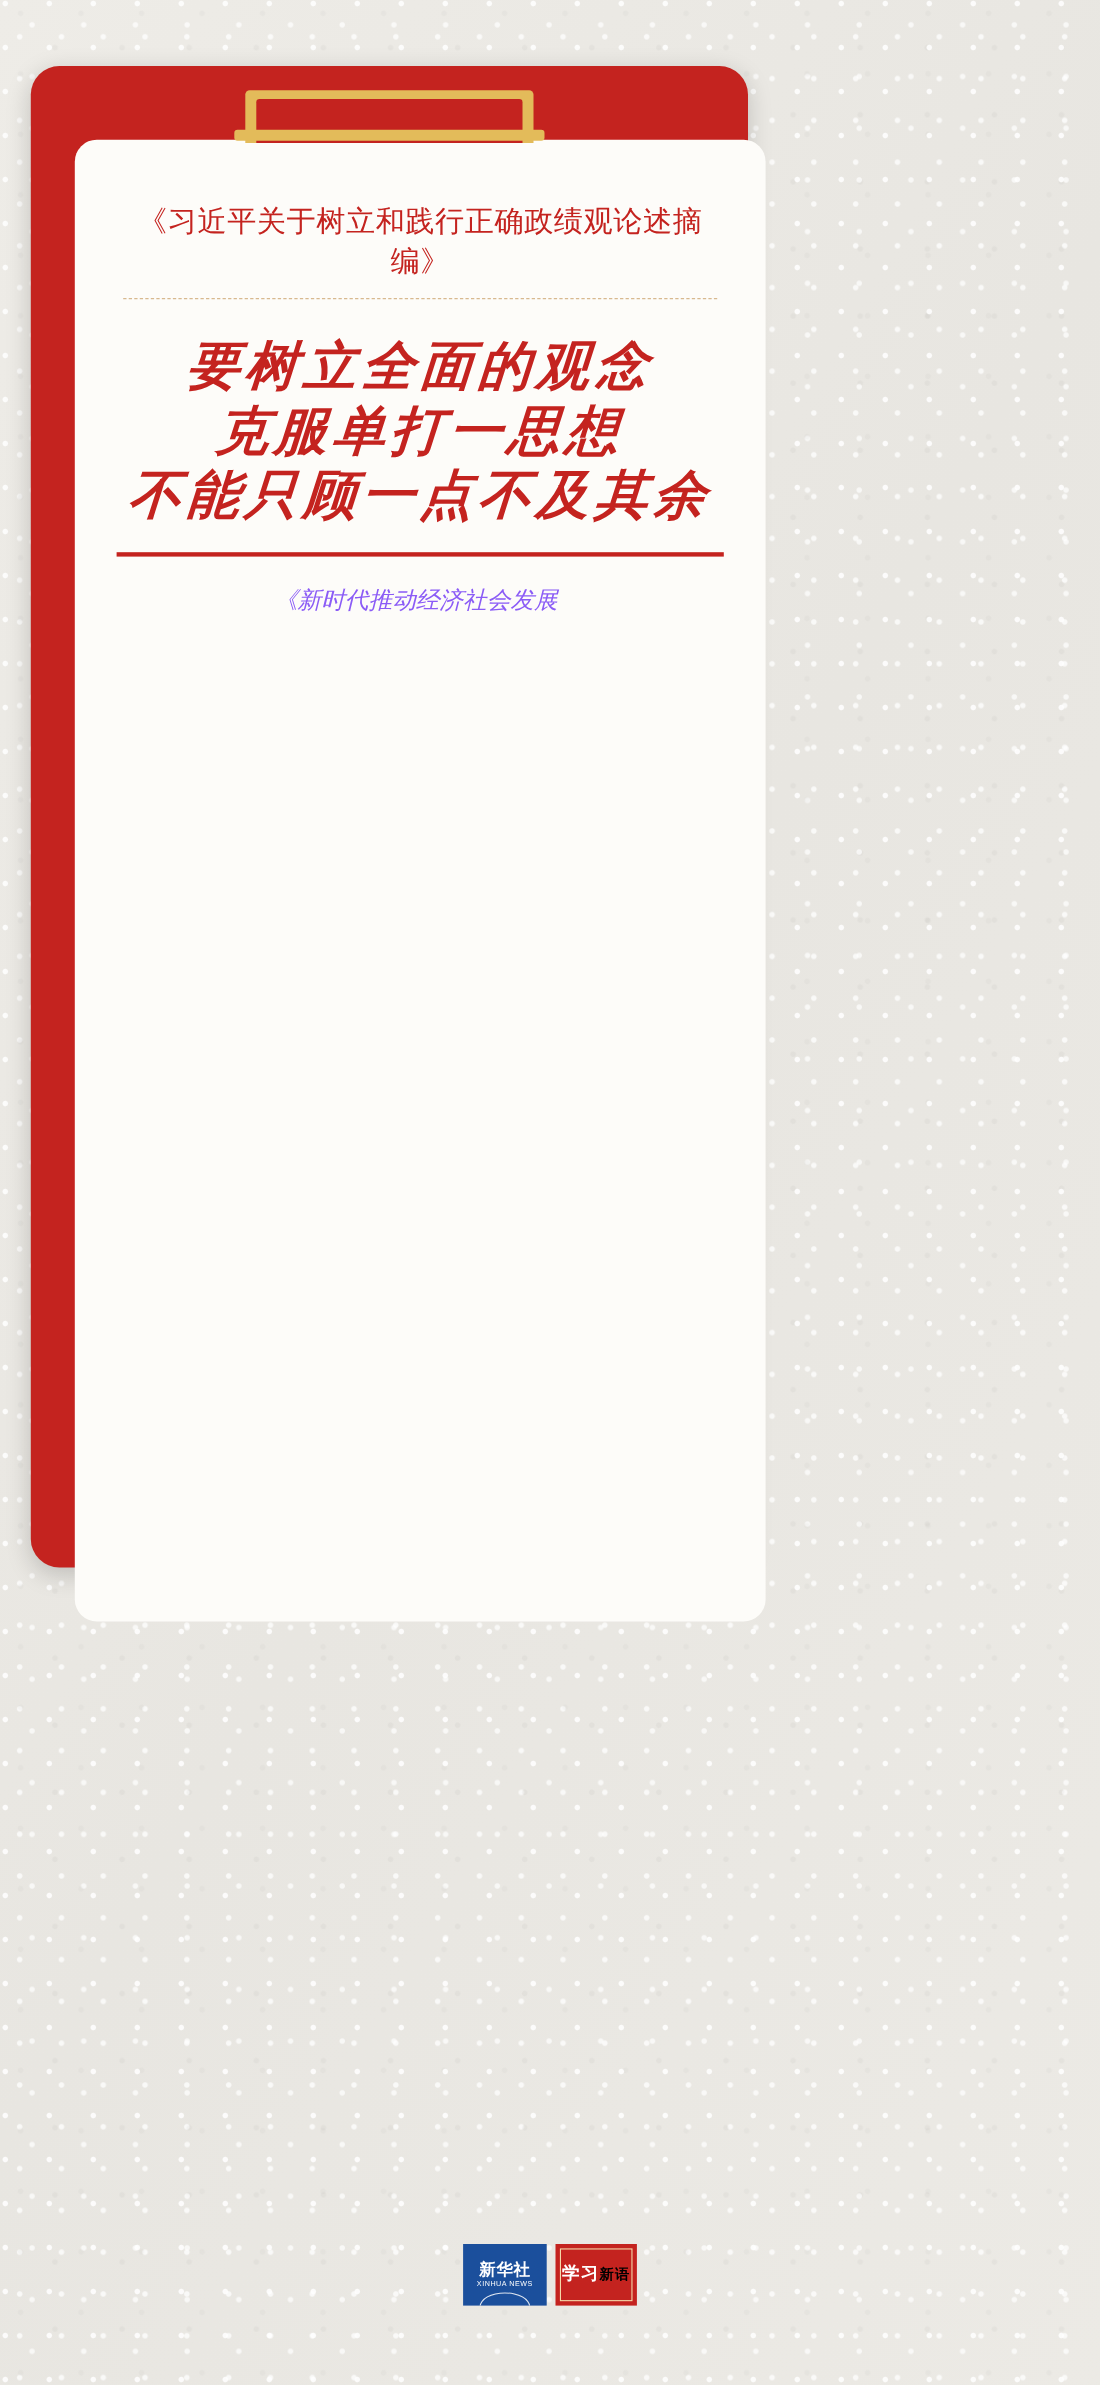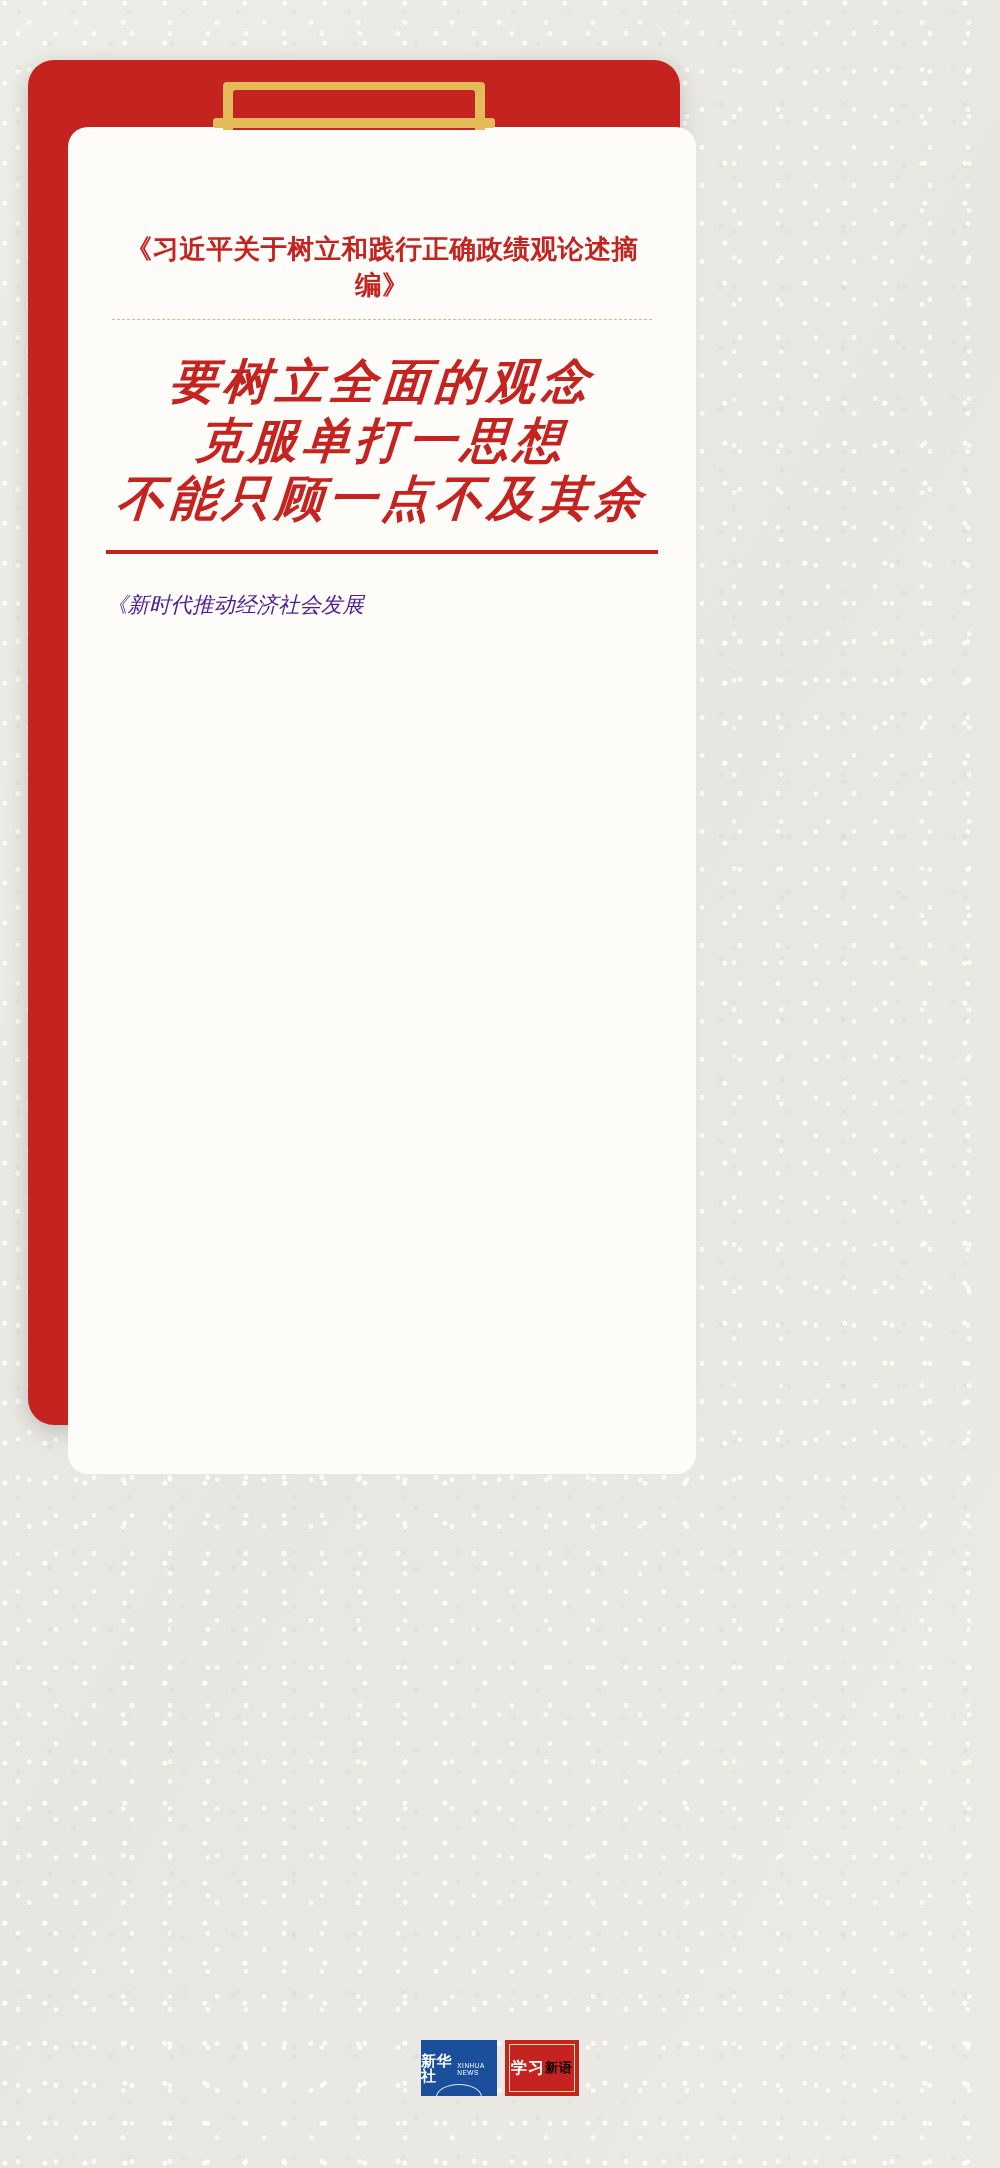--- a/index.html
+++ b/index.html
@@ -83,23 +83,23 @@
     border-radius: 20px;
     z-index: 3;
     padding: 26px 38px 0 38px;
   }
 
   
   .header-title {
     text-align: center;
     color: #c4231f;
     font-size: 26.5px;
-    font-weight: bold;
+    font-weight: normal;
     letter-spacing: 0.5px;
-    margin-top: 78px;
+    margin-top: 30px;
     font-family: "Liberation Sans", sans-serif;
   }
   .header-rule {
     margin: 16px 6px 0 6px;
     border-top: 1.5px dashed #d8b98f;
     height: 0;
   }
 
   
   .headline {
@@ -148,23 +148,23 @@
       #eeb9b4 63.2px,
       transparent 63.2px,
       transparent 64px
     );
     background-position: 0 0;
     font-weight: 500;
   }
 
   
   .source {
-    margin-top: 34px;
-    text-align: left;
-    color: #4c1d95;
+    margin-top: 24px;
+    text-align: center;
+    color: #8b5cf6;
     font-family: "DejaVu Serif", serif;
     font-style: italic;
     font-size: 21.5px;
     line-height: 34px;
     padding-right: 8px;
   }
 
   
   .footer {
     position: absolute;
@@ -174,21 +174,21 @@
     display: flex;
     justify-content: center;
     align-items: center;
     gap: 8px;
   }
   .logo-xinhua {
     width: 76px;
     height: 56px;
     background: #1b4f9c;
     display: flex;
-    flex-direction: row;
+    flex-direction: column;
     align-items: center;
     justify-content: center;
     position: relative;
     overflow: hidden;
   }
   .logo-xinhua .cn {
     color: #fff;
     font-size: 15px;
     font-weight: bold;
     letter-spacing: 0.5px;

